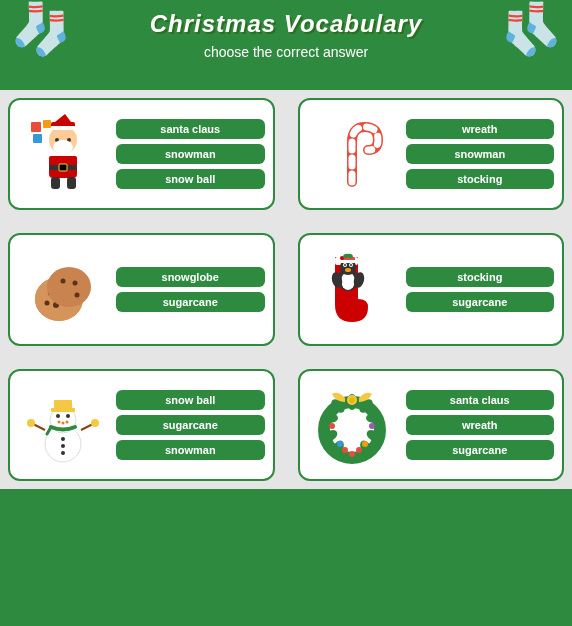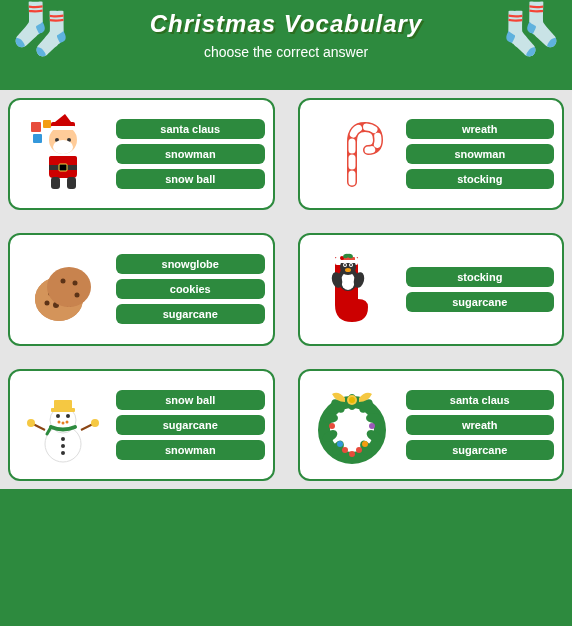--- a/index.html
+++ b/index.html
@@ -180,21 +180,20 @@
         <circle cx="26" cy="56" r="2.5" fill="#5c3317"></circle>
 
         <ellipse cx="48" cy="40" rx="22" ry="20" fill="#c8834e"></ellipse>
         <circle cx="42" cy="34" r="2.5" fill="#5c3317"></circle>
         <circle cx="54" cy="36" r="2.5" fill="#5c3317"></circle>
         <circle cx="56" cy="48" r="2.5" fill="#5c3317"></circle>
       </svg>
     </div>
     <div class="card-options">
       <button class="option-btn">snowglobe</button>
-      <button class="option-btn">cookies</button>
       <button class="option-btn">sugarcane</button>
     </div>
   </div>
 
   <div class="card">
     <div class="card-image">
       <svg class="stocking-item-svg" viewBox="0 0 85 85" xmlns="http://www.w3.org/2000/svg">
 
         <path d="M25 10 L25 58 Q25 75 42 75 Q58 75 58 60 Q58 52 48 52 L48 10 Z" fill="#cc0000"></path>
         <rect x="25" y="10" width="23" height="8" rx="2" fill="white"></rect>

